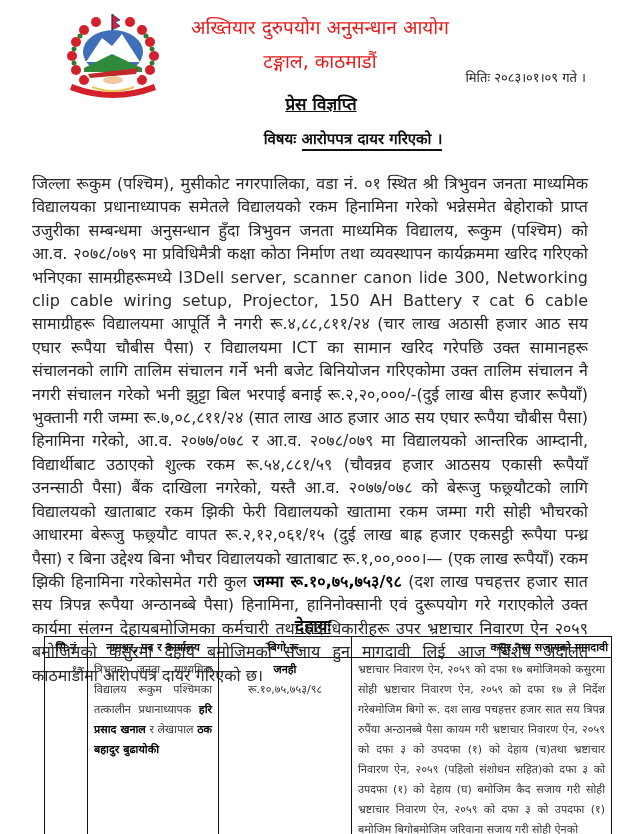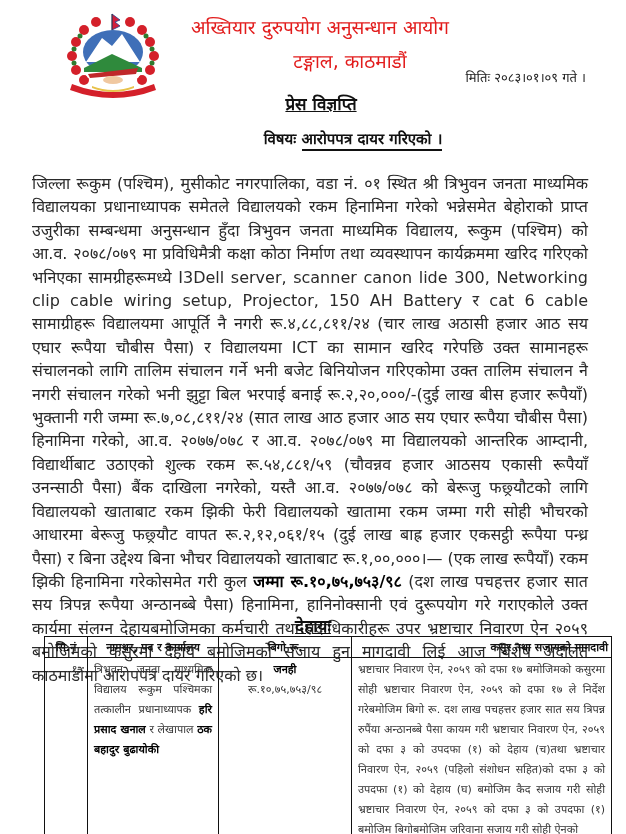--- a/index.html
+++ b/index.html
@@ -2,21 +2,21 @@
 <html><head>
 <meta charset="utf-8">
 <style>
   html, body { margin: 0; padding: 0; background: #ffffff; }
   body { width: 626px; height: 834px; position: relative; overflow: hidden;
          font-family: "DejaVu Serif", "Liberation Serif", serif; color: #222; }
   .emblem { position: absolute; left: 62px; top: 8px; width: 104px; height: 92px; }
   .org-name { position: absolute; left: 0; width: 626px; text-align: center;
               color: #e21c1c; font-family: "DejaVu Sans", sans-serif; font-weight: normal; }
   .org-line1 { top: 14px; left: 150px; width: 340px; font-size: 19px; }
-  .org-line2 { top: 48px; left: 150px; width: 340px; font-size: 19px; padding-left: 30px; }
+  .org-line2 { top: 48px; left: 150px; width: 340px; font-size: 19px; }
   .date { position: absolute; right: 40px; top: 68px; font-size: 13px;
           font-family: "DejaVu Sans", sans-serif; color: #222; }
   .press-title { position: absolute; left: 8px; width: 626px; top: 92px; text-align: center;
                  font-size: 17px; font-weight: bold; color: #111; font-family: "DejaVu Sans", sans-serif; text-decoration: underline; }
   .subject { position: absolute; left: 0; width: 626px; top: 128px; text-align: center;
              font-size: 15px; font-weight: bold; color: #111; font-family: "DejaVu Sans", sans-serif; padding-left: 40px; }
   .subject .subj-value { border-bottom: 2px solid #111; padding-bottom: 1px; }
   .body-text { position: absolute; left: 32px; width: 556px; top: 172px;
                font-size: 16px; line-height: 23.4px; text-align: justify;
                font-family: "DejaVu Sans", sans-serif; color: #2a2a2a; }

